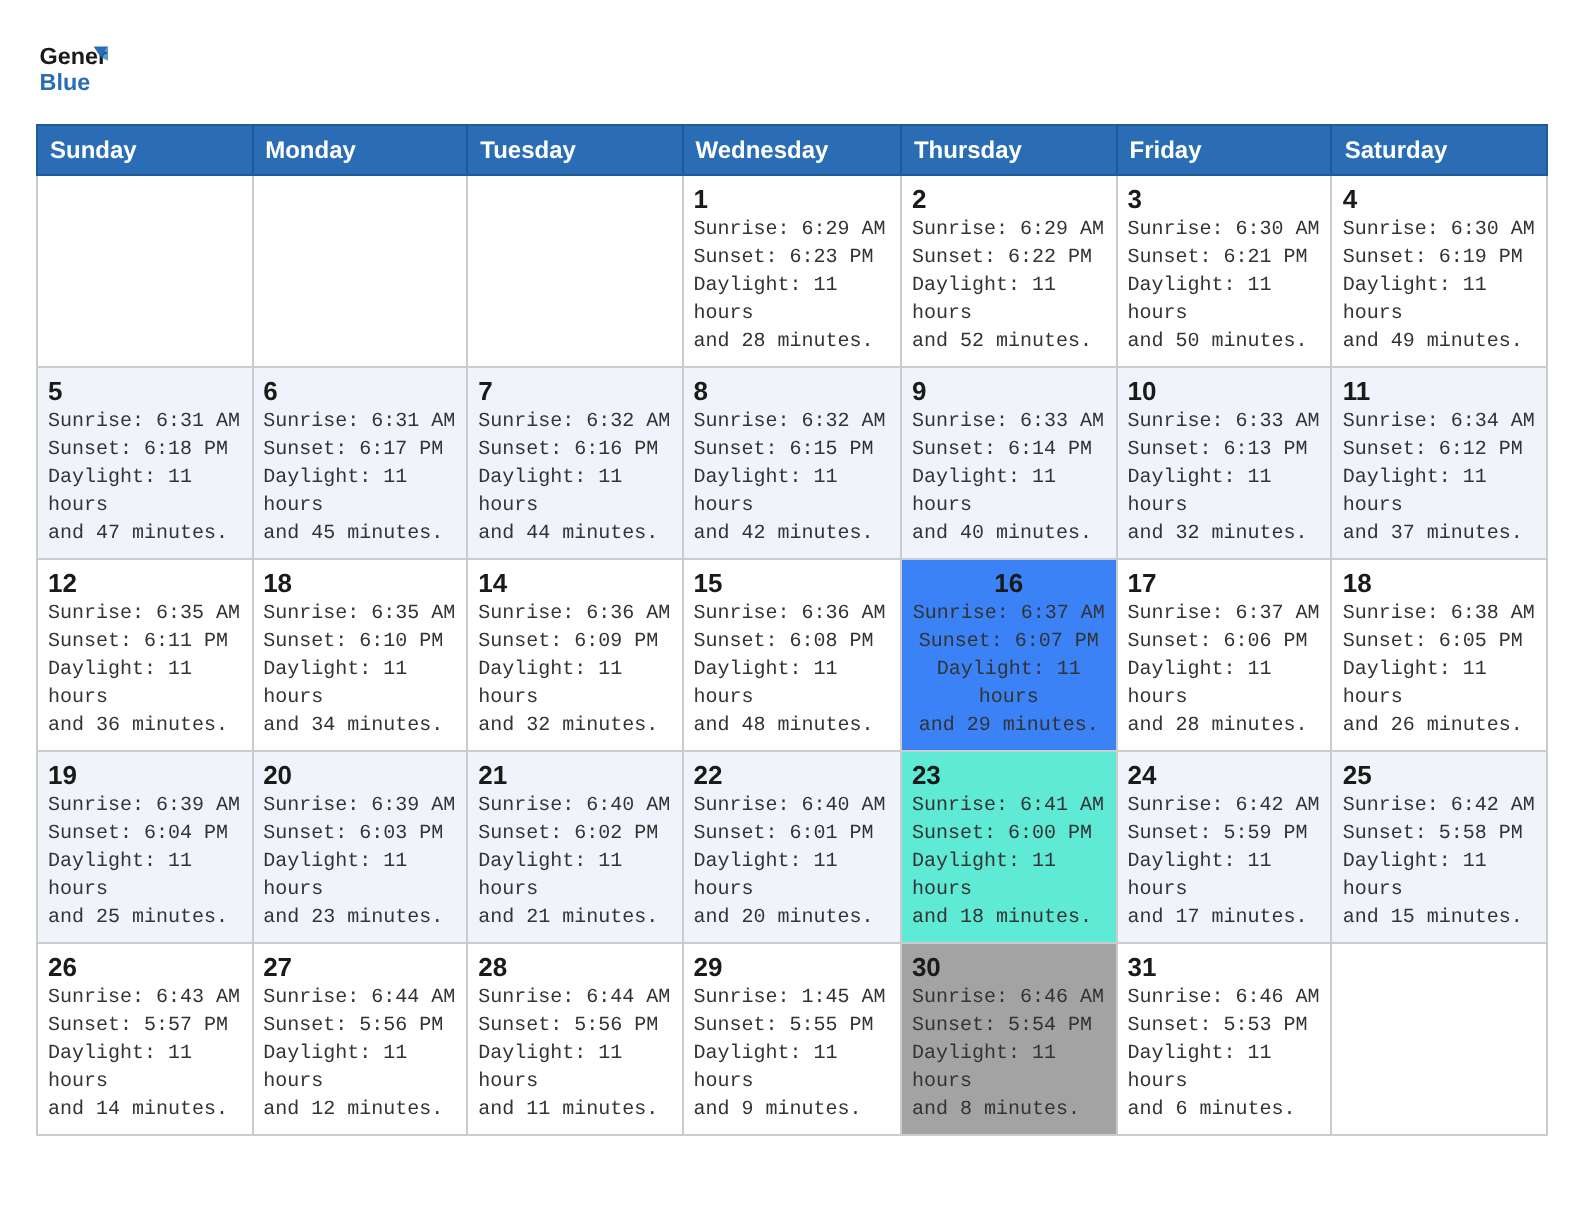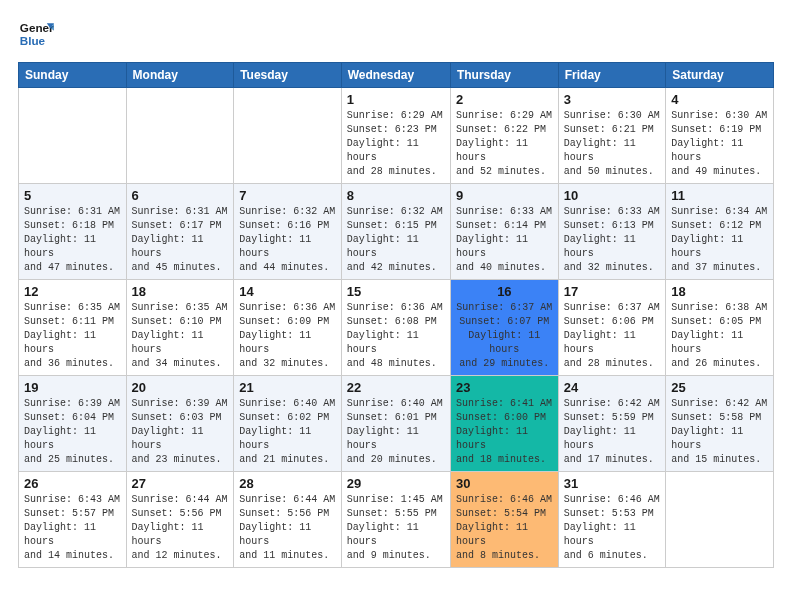--- a/index.html
+++ b/index.html
@@ -327,21 +327,21 @@
           </td>
           <td style="background: rgb(240, 244, 250);">
             <span class="day-num">22</span>
             <div class="day-info">
               <div>Sunrise: 6:40 AM</div>
               <div>Sunset: 6:01 PM</div>
               <div>Daylight: 11 hours</div>
               <div>and 20 minutes.</div>
             </div>
           </td>
-          <td style="background: #14b8a6;">
+          <td style="background: #5eead4;">
             <span class="day-num">23</span>
             <div class="day-info">
               <div>Sunrise: 6:41 AM</div>
               <div>Sunset: 6:00 PM</div>
               <div>Daylight: 11 hours</div>
               <div>and 18 minutes.</div>
             </div>
           </td>
           <td style="background: rgb(240, 244, 250);">
             <span class="day-num">24</span>
@@ -392,21 +392,21 @@
           </td>
           <td style="background: rgb(255, 255, 255);">
             <span class="day-num">29</span>
             <div class="day-info">
               <div>Sunrise: 1:45 AM</div>
               <div>Sunset: 5:55 PM</div>
               <div>Daylight: 11 hours</div>
               <div>and 9 minutes.</div>
             </div>
           </td>
-          <td style="background: #fdba74;">
+          <td style="background: #a3a3a3;">
             <span class="day-num">30</span>
             <div class="day-info">
               <div>Sunrise: 6:46 AM</div>
               <div>Sunset: 5:54 PM</div>
               <div>Daylight: 11 hours</div>
               <div>and 8 minutes.</div>
             </div>
           </td>
           <td style="background: rgb(255, 255, 255);">
             <span class="day-num">31</span>

